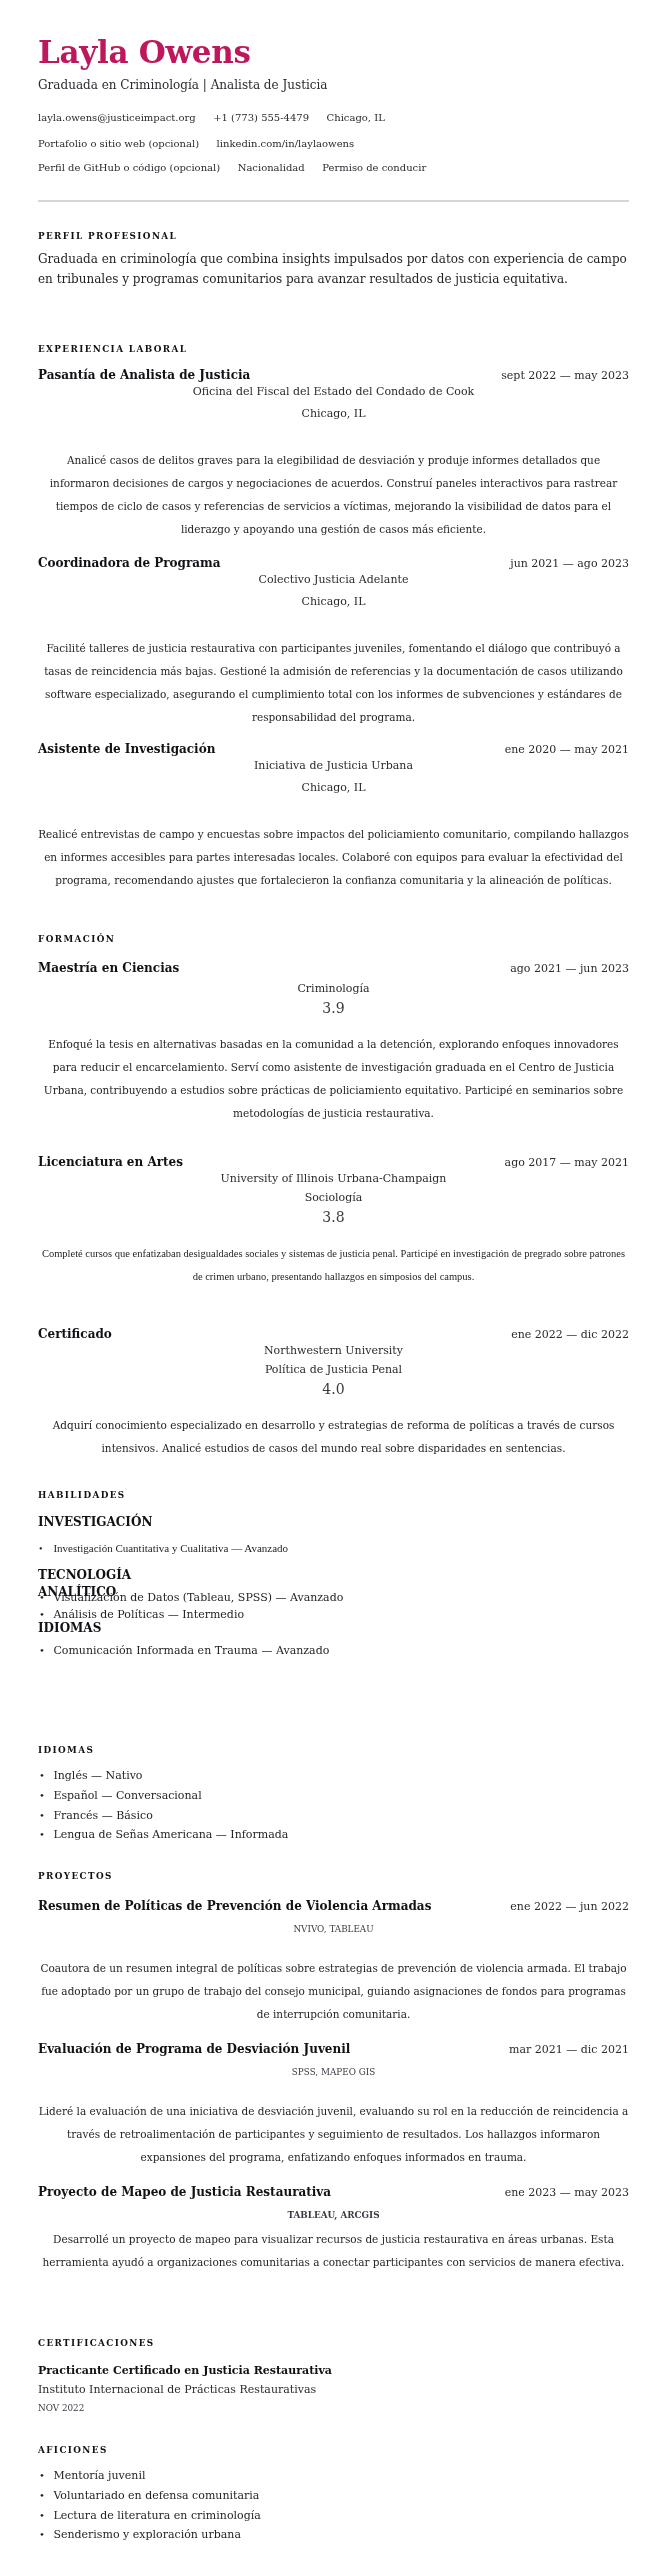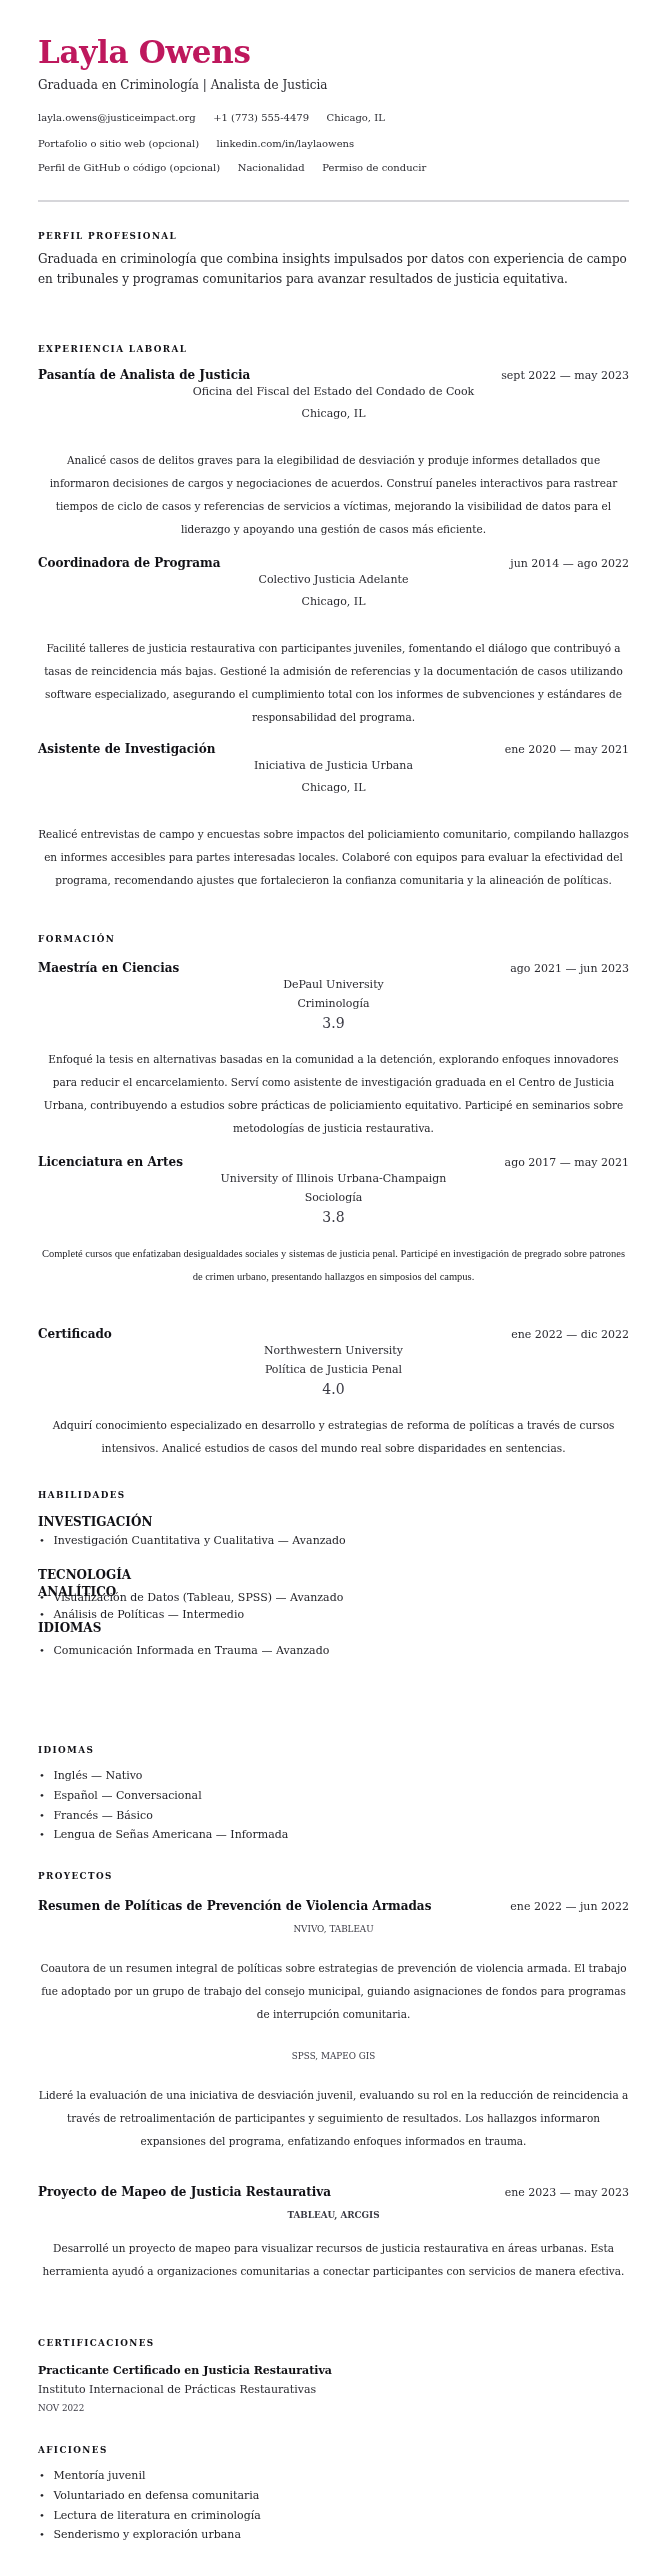--- a/index.html
+++ b/index.html
@@ -73,21 +73,21 @@
     <div class="entry-date">sept 2022 — may 2023</div>
   </div>
   <div class="entry-org">Oficina del Fiscal del Estado del Condado de Cook</div>
   <div class="entry-loc">Chicago, IL</div>
   <div class="entry-desc">Analicé casos de delitos graves para la elegibilidad de desviación y produje informes detallados que informaron decisiones de cargos y negociaciones de acuerdos. Construí paneles interactivos para rastrear tiempos de ciclo de casos y referencias de servicios a víctimas, mejorando la visibilidad de datos para el liderazgo y apoyando una gestión de casos más eficiente.</div>
 </div>
 
 <div class="abs entry" style="top:555px;">
   <div class="entry-head">
     <div class="entry-title">Coordinadora de Programa</div>
-    <div class="entry-date">jun 2014 — ago 2022</div>
+    <div class="entry-date">jun 2021 — ago 2023</div>
   </div>
   <div class="entry-org">Colectivo Justicia Adelante</div>
   <div class="entry-loc">Chicago, IL</div>
   <div class="entry-desc">Facilité talleres de justicia restaurativa con participantes juveniles, fomentando el diálogo que contribuyó a tasas de reincidencia más bajas. Gestioné la admisión de referencias y la documentación de casos utilizando software especializado, asegurando el cumplimiento total con los informes de subvenciones y estándares de responsabilidad del programa.</div>
 </div>
 
 <div class="abs entry" style="top:741px;">
   <div class="entry-head">
     <div class="entry-title">Asistente de Investigación</div>
     <div class="entry-date">ene 2020 — may 2021</div>
@@ -97,21 +97,20 @@
   <div class="entry-desc">Realicé entrevistas de campo y encuestas sobre impactos del policiamiento comunitario, compilando hallazgos en informes accesibles para partes interesadas locales. Colaboré con equipos para evaluar la efectividad del programa, recomendando ajustes que fortalecieron la confianza comunitaria y la alineación de políticas.</div>
 </div>
 
 <div class="abs section-title" style="top:933px;">FORMACIÓN</div>
 
 <div class="abs entry" style="top:960px;">
   <div class="entry-head">
     <div class="entry-title">Maestría en Ciencias</div>
     <div class="entry-date">ago 2021 — jun 2023</div>
   </div>
-  <div class="entry-org">DePaul University</div>
   <div class="entry-field">Criminología</div>
   <div class="entry-gpa">3.9</div>
   <div class="entry-desc" style="margin-top:19px;">Enfoqué la tesis en alternativas basadas en la comunidad a la detención, explorando enfoques innovadores para reducir el encarcelamiento. Serví como asistente de investigación graduada en el Centro de Justicia Urbana, contribuyendo a estudios sobre prácticas de policiamiento equitativo. Participé en seminarios sobre metodologías de justicia restaurativa.</div>
 </div>
 
 <div class="abs entry" style="top:1154px;">
   <div class="entry-head">
     <div class="entry-title">Licenciatura en Artes</div>
     <div class="entry-date">ago 2017 — may 2021</div>
   </div>
@@ -129,21 +128,21 @@
   <div class="entry-org">Northwestern University</div>
   <div class="entry-field">Política de Justicia Penal</div>
   <div class="entry-gpa">4.0</div>
   <div class="entry-desc" style="margin-top:19px;">Adquirí conocimiento especializado en desarrollo y estrategias de reforma de políticas a través de cursos intensivos. Analicé estudios de casos del mundo real sobre disparidades en sentencias.</div>
 </div>
 
 <div class="abs section-title" style="top:1489px;">HABILIDADES</div>
 
 <div class="abs" style="top:1514px;">
   <div class="skill-group-title">INVESTIGACIÓN</div>
-  <ul class="bullets" style="margin-top:2px;">
+  <ul class="bullets" style="margin-top:10px;font-family:Liberation Serif, serif;">
     <li>Investigación Cuantitativa y Cualitativa — Avanzado</li>
   </ul>
 </div>
 <div class="abs" style="top:1567px;">
   <div class="skill-group-title">TECNOLOGÍA</div>
   <ul class="bullets" style="margin-top:6.6px;">
     <li>Visualización de Datos (Tableau, SPSS) — Avanzado</li>
   </ul>
 </div>
 <div class="abs" style="top:1620px;">
@@ -172,31 +171,35 @@
 <div class="abs entry" style="top:1898px;">
   <div class="entry-head">
     <div class="entry-title">Resumen de Políticas de Prevención de Violencia Armadas</div>
     <div class="entry-date">ene 2022 — jun 2022</div>
   </div>
   <div class="proj-tech" style="margin-top:8.8px;">NVIVO, TABLEAU</div>
   <div class="entry-desc" style="margin-top:22px;">Coautora de un resumen integral de políticas sobre estrategias de prevención de violencia armada. El trabajo fue adoptado por un grupo de trabajo del consejo municipal, guiando asignaciones de fondos para programas de interrupción comunitaria.</div>
 </div>
 
 <div class="abs entry" style="top:2041px;">
+  <div class="entry-head">
+    <div class="entry-title">Evaluación de Programa de Desviación Juvenil</div>
+    <div class="entry-date">mar 2021 — dic 2021</div>
+  </div>
   <div class="proj-tech" style="margin-top:8.8px;">SPSS, MAPEO GIS</div>
   <div class="entry-desc" style="margin-top:22px;">Lideré la evaluación de una iniciativa de desviación juvenil, evaluando su rol en la reducción de reincidencia a través de retroalimentación de participantes y seguimiento de resultados. Los hallazgos informaron expansiones del programa, enfatizando enfoques informados en trauma.</div>
 </div>
 
 <div class="abs entry" style="top:2184px;">
   <div class="entry-head">
     <div class="entry-title">Proyecto de Mapeo de Justicia Restaurativa</div>
     <div class="entry-date">ene 2023 — may 2023</div>
   </div>
   <div class="proj-tech" style="margin-top:8.8px;font-weight:bold;">TABLEAU, ARCGIS</div>
-  <div class="entry-desc" style="margin-top:16px;">Desarrollé un proyecto de mapeo para visualizar recursos de justicia restaurativa en áreas urbanas. Esta herramienta ayudó a organizaciones comunitarias a conectar participantes con servicios de manera efectiva.</div>
+  <div class="entry-desc" style="margin-top:7px;">Desarrollé un proyecto de mapeo para visualizar recursos de justicia restaurativa en áreas urbanas. Esta herramienta ayudó a organizaciones comunitarias a conectar participantes con servicios de manera efectiva.</div>
 </div>
 
 <div class="abs section-title" style="top:2337px;">CERTIFICACIONES</div>
 <div class="abs" style="top:2363px;">
   <div class="cert-title">Practicante Certificado en Justicia Restaurativa</div>
   <div class="cert-issuer">Instituto Internacional de Prácticas Restaurativas</div>
   <div class="cert-date">NOV 2022</div>
 </div>
 
 <div class="abs section-title" style="top:2444px;">AFICIONES</div>

